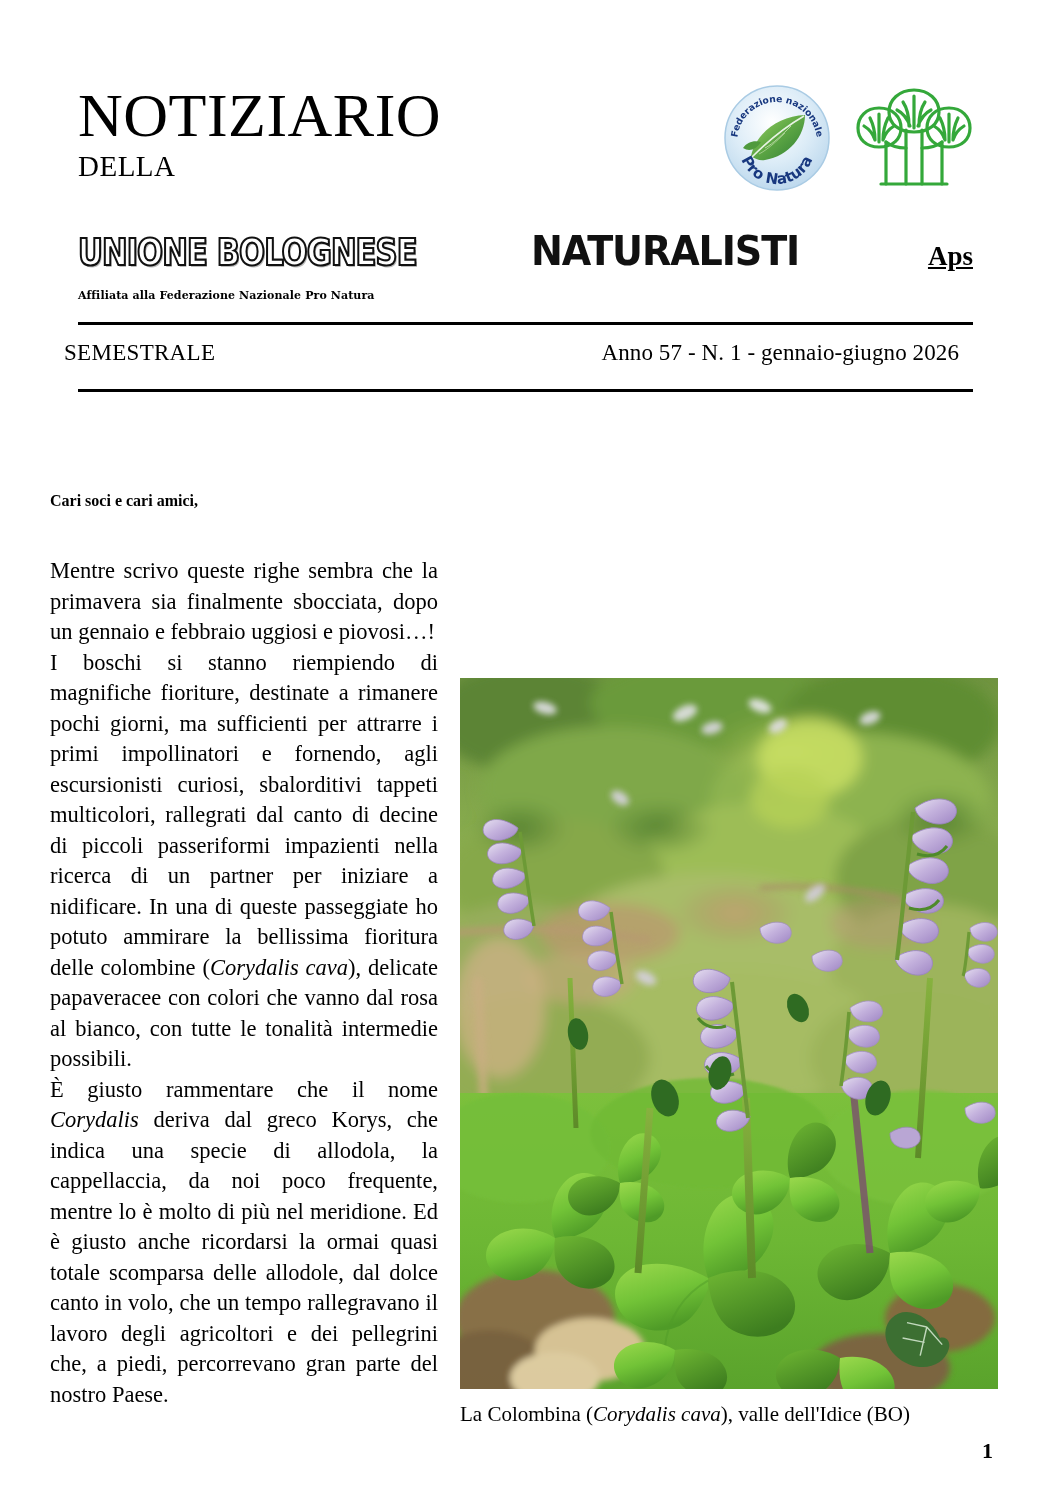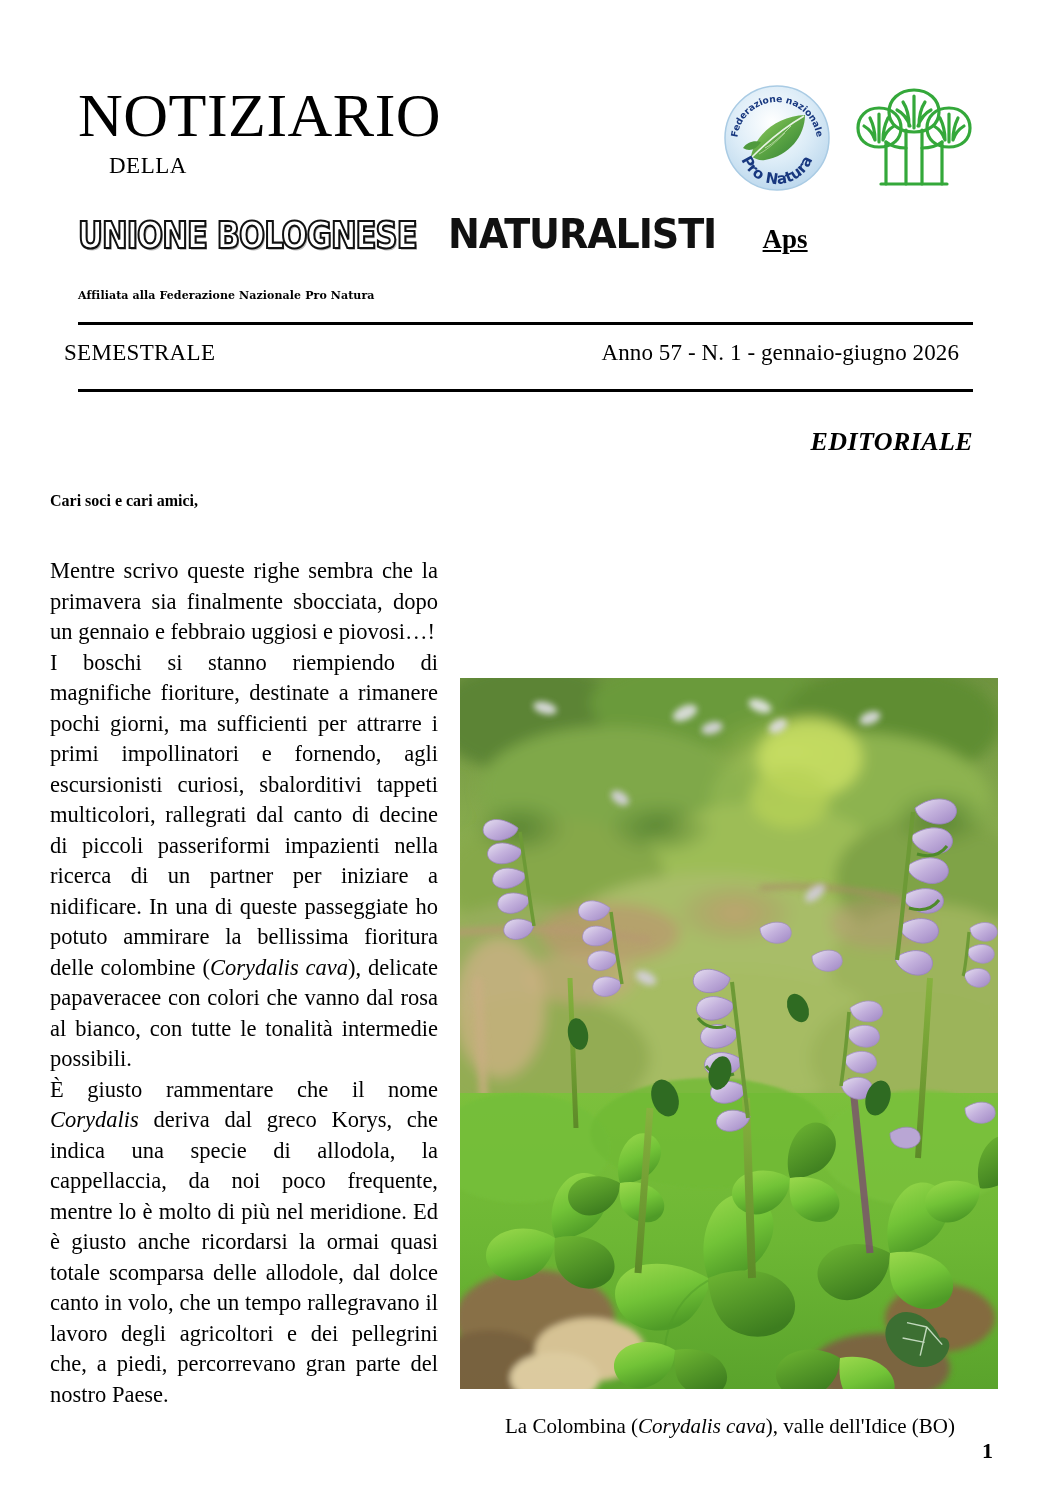--- a/index.html
+++ b/index.html
@@ -31,25 +31,24 @@
   }
   .mast-title {
     font-family: "Liberation Serif", "DejaVu Serif", serif;
     font-size: 62px;
     line-height: 66px;
     letter-spacing: 0.5px;
     font-weight: 400;
   }
   .mast-della {
     font-family: "Liberation Serif", "DejaVu Serif", serif;
-    font-size: 23px;
+    font-size: 29px;
     line-height: 28px;
     letter-spacing: 0.5px;
     margin-top: 4px;
-    margin-left: 31px;
   }
 
   .logos {
     position: absolute;
     right: 0;
     top: 0;
     display: flex;
     align-items: flex-start;
     gap: 22px;
   }
@@ -62,24 +61,25 @@
   .logo-tree {
     width: 118px;
     height: 116px;
     position: relative;
   }
 
   
   .ubn-row {
     position: absolute;
     left: 78px;
-    top: 210px;
+    top: 227px;
     width: 895px;
     display: flex;
     align-items: baseline;
+    justify-content: space-between;
   }
   .ubn-outline {
     font-family: "DejaVu Sans", sans-serif;
     font-size: 37px;
     font-weight: 700;
     letter-spacing: -1px;
     font-stretch: condensed;
     color: #ffffff;
     -webkit-text-stroke: 2.2px #111111;
     text-shadow: 1.5px 1.5px 0 #bdbdbd;
@@ -188,22 +188,22 @@
   .photo-spacer { height: 122px; }
 
   .photo {
     width: 538px;
     height: 711px;
     position: relative;
     overflow: hidden;
     background: #6a8c3c;
   }
   .photo-caption {
-    margin-top: 24px;
-    text-align: center;
+    margin-top: 12px;
+    text-align: left;
     font-size: 21px;
     line-height: 26px;
     white-space: nowrap;
   }
 
   .pagenum {
     position: absolute;
     right: 58px;
     top: 1438px;
     font-size: 22px;
@@ -291,21 +291,20 @@
 
   <div class="rule rule-top"></div>
 
   <div class="period-row">
     <span class="period-left">SEMESTRALE</span>
     <span class="period-right">Anno 57 - N. 1 - gennaio-giugno 2026</span>
   </div>
 
   <div class="rule rule-bottom"></div>
 
-  <div class="editoriale">EDITORIALE</div>
 
   <div class="greeting">Cari soci e cari amici,</div>
 
   <div class="article">
 
     <div class="photo-float">
       <div class="photo-spacer"></div>
 
       <div class="photo">
         <svg viewBox="0 0 538 711" width="538" height="711" preserveAspectRatio="none" aria-hidden="true">

